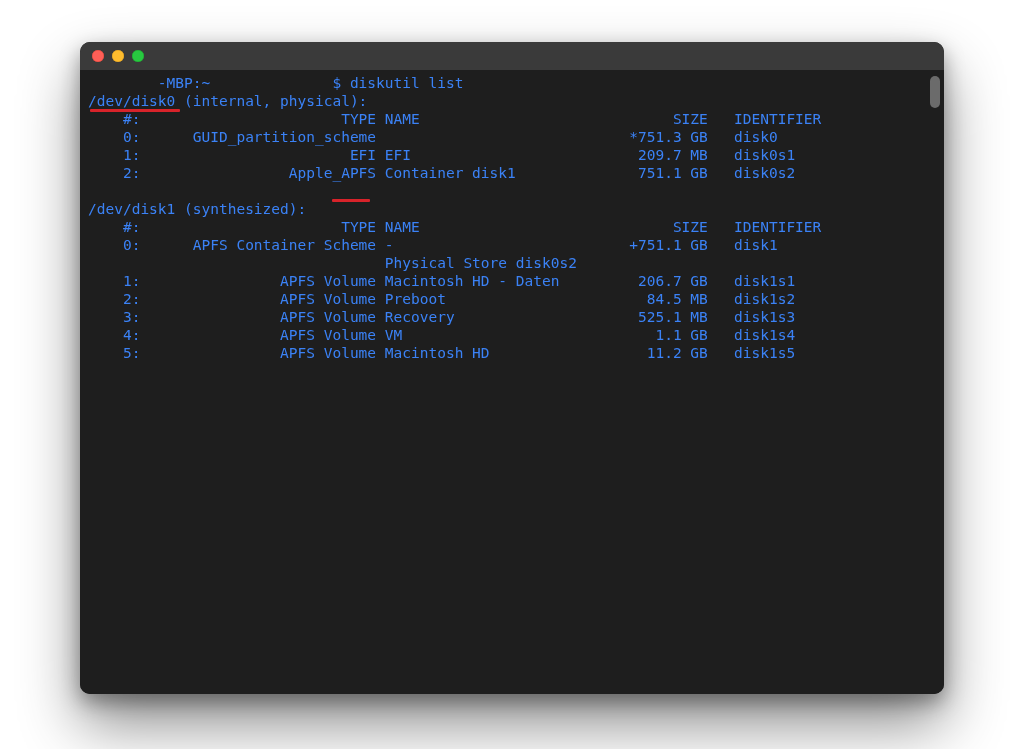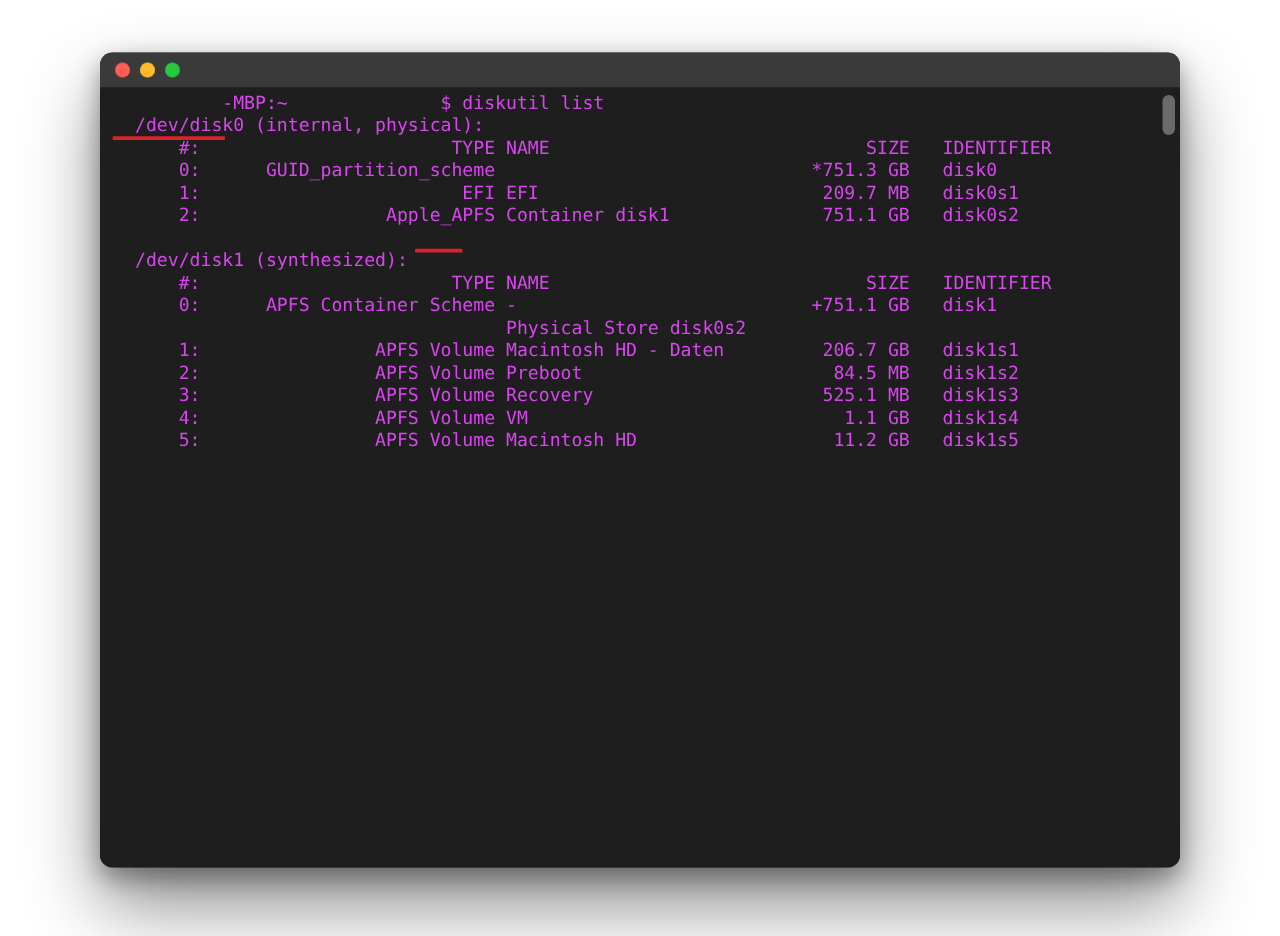--- a/index.html
+++ b/index.html
@@ -38,22 +38,22 @@
     border-radius: 50%;
     margin-right: 8px;
   }
   .tl-close   { background:#ff5f57; box-shadow: inset 0 0 0 .5px #e1483d; }
   .tl-min     { background:#febc2e; box-shadow: inset 0 0 0 .5px #dfa022; }
   .tl-zoom    { background:#28c840; box-shadow: inset 0 0 0 .5px #1fa531; }
   .body {
     position: relative;
     flex: 1 1 auto;
     background: #1e1e1e;
-    padding: 4px 28px;
-    color: #d946ef;
+    padding: 4px 8px;
+    color: #3b82f6;
   }
   pre.term {
     margin: 0;
     font-family: "SF Mono", Menlo, Consolas, monospace;
     font-size: 14.5px;
     line-height: 18px;
     white-space: pre;
     letter-spacing: 0px;
   }
   .scrollbar {

